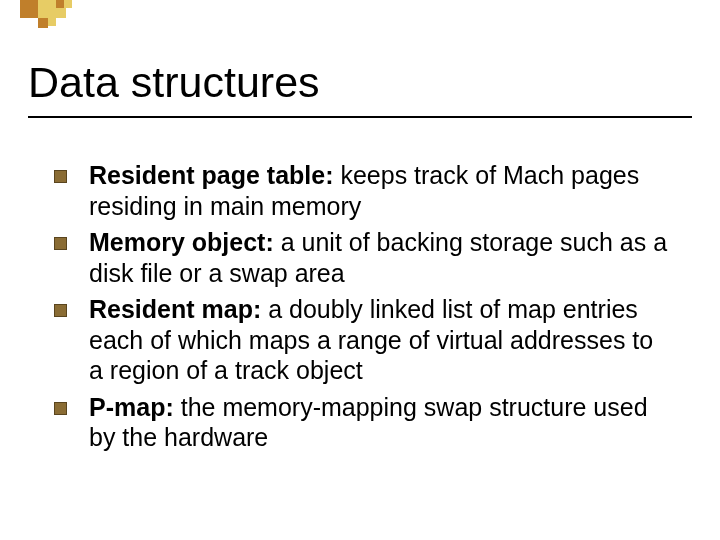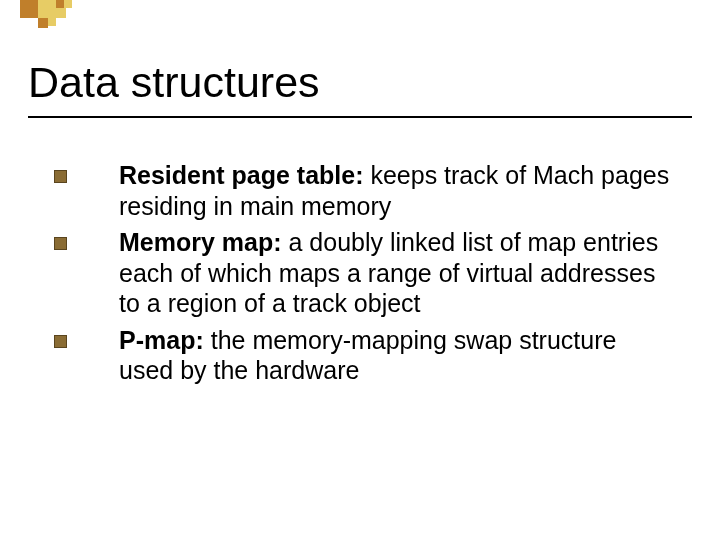--- a/index.html
+++ b/index.html
@@ -45,21 +45,20 @@
   .body {
     position: absolute;
     left: 54px;
     top: 160px;
     width: 620px;
   }
   .item {
     display: flex;
     align-items: flex-start;
     margin-bottom: 6px;
-    gap: 30px;
   }
   .bullet {
     flex: 0 0 auto;
     width: 11px;
     height: 11px;
     background: #8a6c34;
     border: 1px solid #5a451e;
     margin-top: 10px;
     margin-right: 22px;
   }
@@ -90,21 +89,25 @@
   <div class="title">Data structures</div>
   <div class="underline"></div>
 
   <div class="body">
       <div class="item">
         <div class="bullet"></div>
         <div class="text"><span class="bold">Resident page table:</span><span> keeps track of Mach pages residing in main memory</span></div>
       </div>
       <div class="item">
         <div class="bullet"></div>
-        <div class="text"><span class="bold">Memory map:</span><span> a doubly linked list of map entries each of which maps a range of virtual addresses to a region of a  track object</span></div>
+        <div class="text"><span class="bold">Memory object:</span><span> a unit of backing storage such as a disk file or a swap area</span></div>
+      </div>
+      <div class="item">
+        <div class="bullet"></div>
+        <div class="text"><span class="bold">Resident map:</span><span> a doubly linked list of map entries each of which maps a range of virtual addresses to a region of a  track object</span></div>
       </div>
       <div class="item">
         <div class="bullet"></div>
         <div class="text"><span class="bold">P-map:</span><span> the memory-mapping swap structure used by the hardware</span></div>
       </div>
     </div>
 
 </div>
 
 </body></html>

